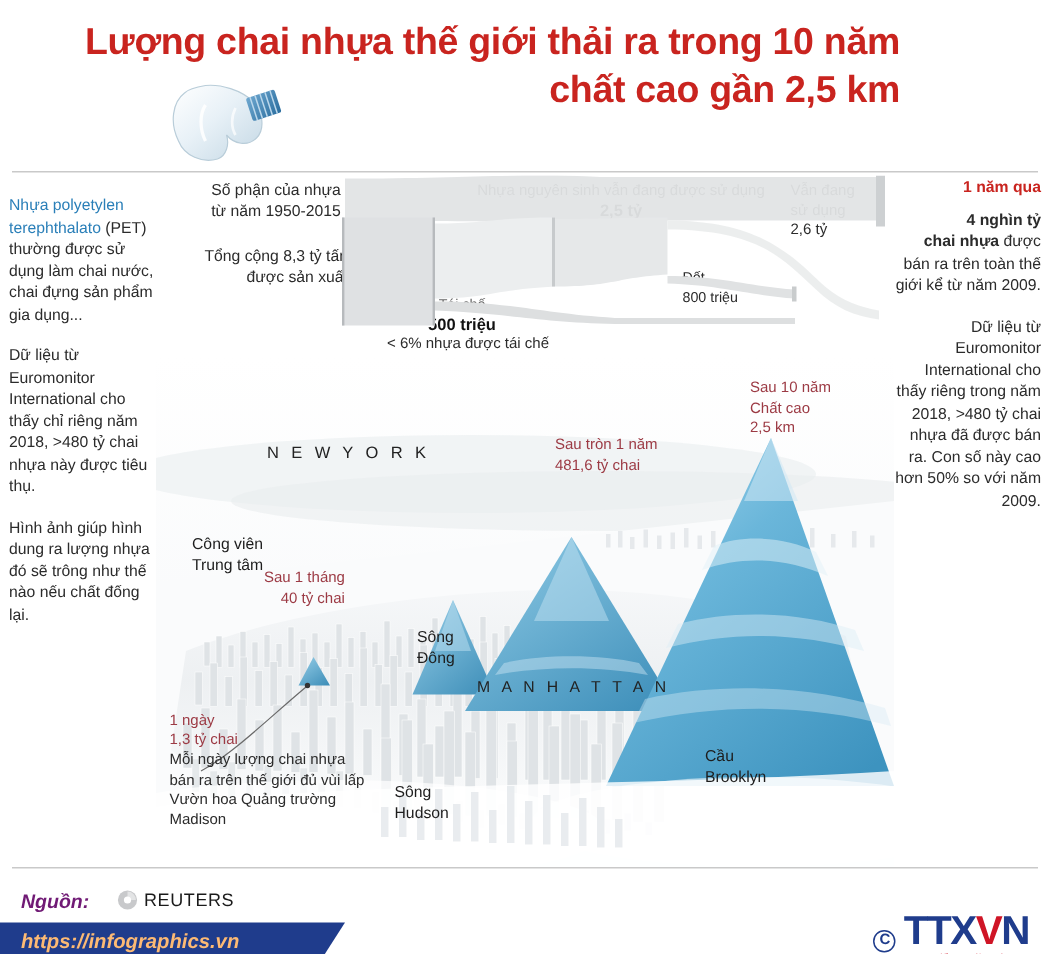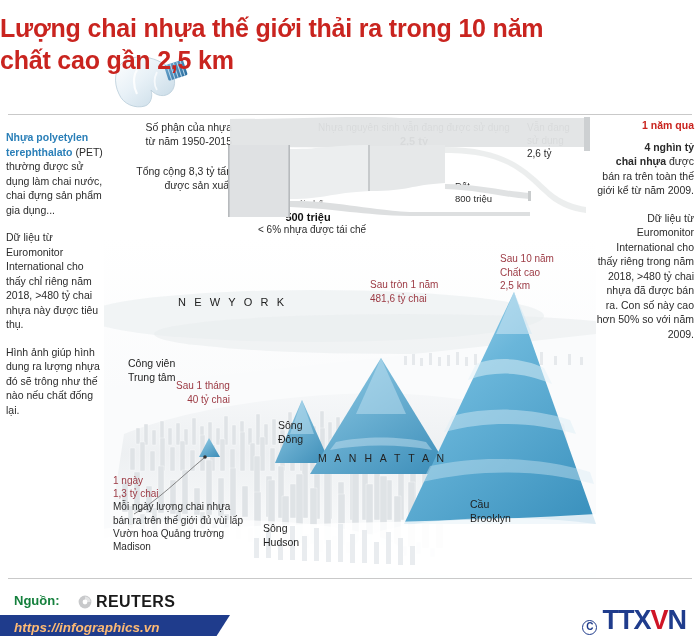--- a/index.html
+++ b/index.html
@@ -11,22 +11,22 @@
   }
   #page {
     position: relative;
     width: 700px; height: 636px;
     background: #ffffff;
   }
 
   
   .title-block {
     position: absolute;
-    left: 0; top: 12px; width: 584px;
-    text-align: left;
+    left: 16px; top: 12px; width: 584px;
+    text-align: right;
     z-index: 40;
   }
   .title-line {
     color: #c9241f;
     font-weight: bold;
     font-size: 25px;
     line-height: 32px;
     letter-spacing: -0.2px;
   }
 
@@ -46,22 +46,22 @@
 
   
   .flow {
     position: absolute;
     left: 110px; top: 117px;
     width: 480px; height: 120px;
     z-index: 20;
   }
 
   .lbl-fate {
-    position: absolute; left: 112px; top: 120px;
-    width: 120px; text-align: right;
+    position: absolute; left: 124px; top: 120px;
+    width: 120px; text-align: center;
     font-size: 10.5px; line-height: 14px; color: #2b2b2b;
   }
   .lbl-total {
     position: absolute; left: 98px; top: 164px;
     width: 134px; text-align: right;
     font-size: 10.5px; line-height: 14px; color: #2b2b2b;
   }
   .lbl-primary {
     position: absolute; left: 296px; top: 121px;
     font-size: 10px; line-height: 13px; color: #2b2b2b;
@@ -110,21 +110,21 @@
     width: 200px; text-align: center;
     font-size: 10px; color: #2b2b2b;
   }
 
   
   .col-left {
     position: absolute; left: 6px; top: 130px; width: 98px;
     font-size: 10.5px; line-height: 14.5px; color: #2b2b2b;
     z-index: 30;
   }
-  .col-left .hd { color: #2a7fb8; font-weight: bold; }
+  .col-left .hd { color: #2a7fb8; font-weight: normal; }
   .col-left p { margin-bottom: 13px; }
 
   .col-right {
     position: absolute; right: 6px; top: 118px; width: 98px;
     font-size: 10.5px; line-height: 14.5px; color: #2b2b2b;
     text-align: right;
     z-index: 30;
   }
   .col-right .hd-red { color: #c9241f; font-weight: bold; font-size: 10.5px; }
   .col-right .b { font-weight: bold; margin-top: 36px; }
@@ -171,44 +171,44 @@
   }
 
   
   .callout {
     position: absolute; z-index: 26;
     color: #9c3a44;
     font-size: 10px; line-height: 13.5px;
     white-space: nowrap;
   }
   .co-1month { left: 176px; top: 343px; text-align: right; margin-top: 36px; }
-  .co-1year  { left: 370px; top: 278px; text-align: left; }
+  .co-1year  { left: 370px; top: 290px; text-align: left; }
   .co-10year { left: 500px; top: 252px; text-align: left; }
 
   .co-day {
     position: absolute; left: 113px; top: 474px; z-index: 26;
     font-size: 10px; line-height: 13.2px; color: #2b2b2b; width: 132px;
   }
   .co-day .red { color: #9c3a44; }
 
   
   .hr-bot {
     position: absolute; left: 8px; top: 578px; width: 684px; height: 1px;
     background: #c9c9c9;
   }
   .footer { position: absolute; left: 0; top: 579px; width: 700px; height: 57px; z-index: 40; }
   .src-label {
     position: absolute; left: 14px; top: 14px;
-    font-weight: bold; font-size: 13px; color: #15803d;
+    font-style: italic; font-weight: bold; font-size: 13px; color: #701a75;
   }
   .reuters {
     position: absolute; left: 78px; top: 14px;
     display: flex; align-items: center; gap: 4px;
   }
-  .reuters-txt { font-weight: bold; font-size: 16px; letter-spacing: 0.4px; color: #1a1a1a; }
+  .reuters-txt { font-weight: normal; font-size: 12px; letter-spacing: 0.4px; color: #1a1a1a; }
   .urlbar {
     position: absolute; left: 0; top: 36px; height: 25px; width: 214px;
     background: #1f3c8c;
     display: flex; align-items: center;
   }
   .urlbar:after {
     content: ""; position: absolute; right: -16px; top: 0;
     border-top: 25px solid #1f3c8c;
     border-right: 16px solid transparent;
   }

